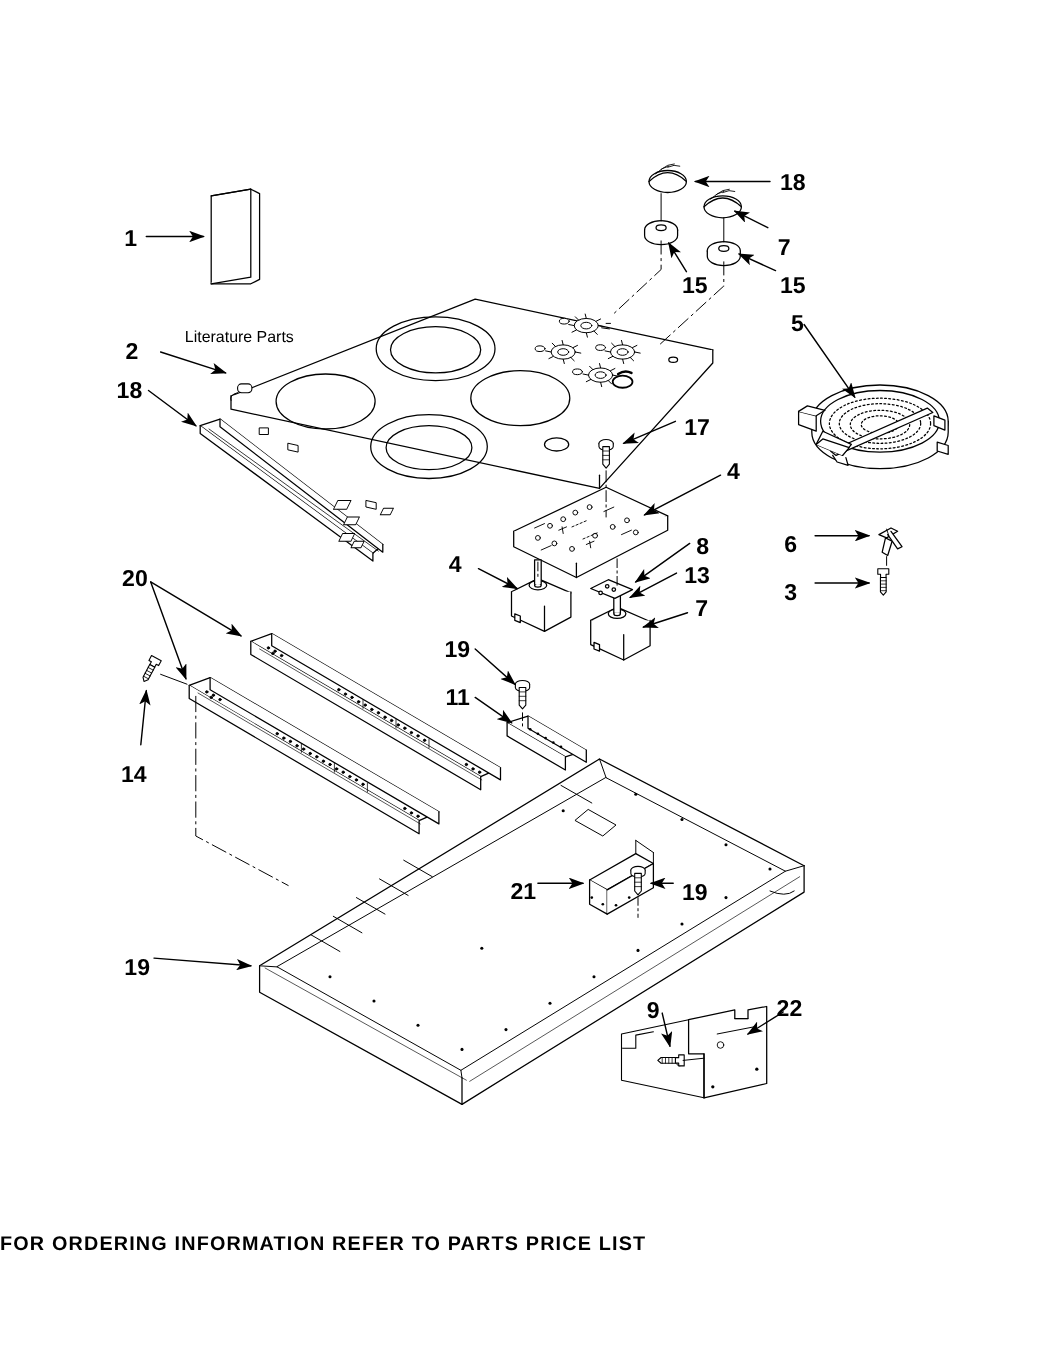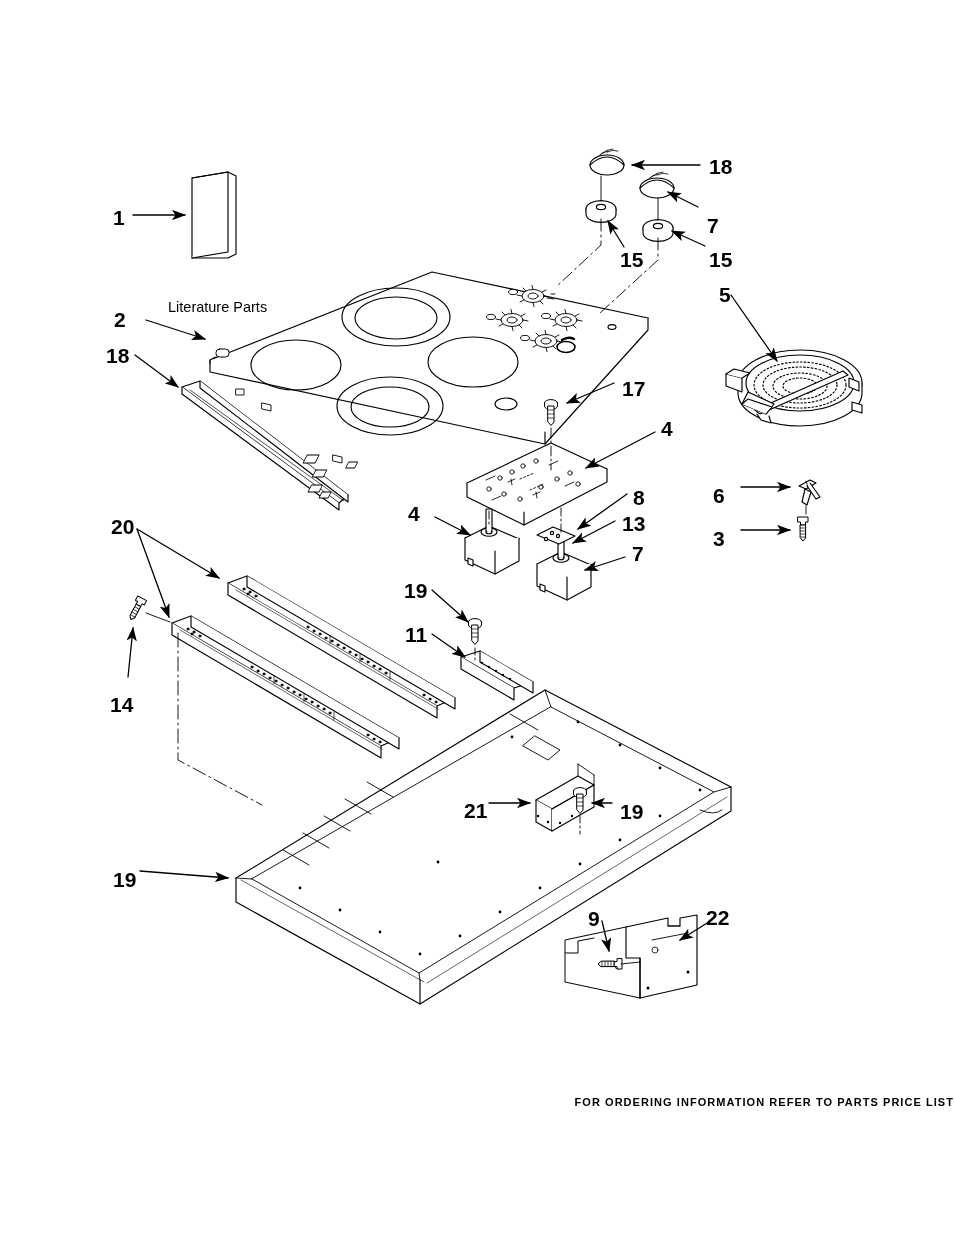--- a/index.html
+++ b/index.html
@@ -26,23 +26,23 @@
   #lit-label{
     position:absolute;
     font-size:14.5px;
     text-underline-offset:2px;
     white-space:nowrap;
     margin-top:32px;
   }
   #footer{
     position:absolute;
     left:0;right:0;
-    top:1096px;
-    text-align:right;
-    font-size:11px;
+    top:1120px;
+    text-align:left;
+    font-size:18px;
     font-weight:bold;
     letter-spacing:1.05px;
     white-space:nowrap;
   }
   #logo-wrap{position:absolute;left:62px;top:38px;width:250px;height:90px;}
 </style>
 </head>
 <body>
 
 <div id="sheet">

